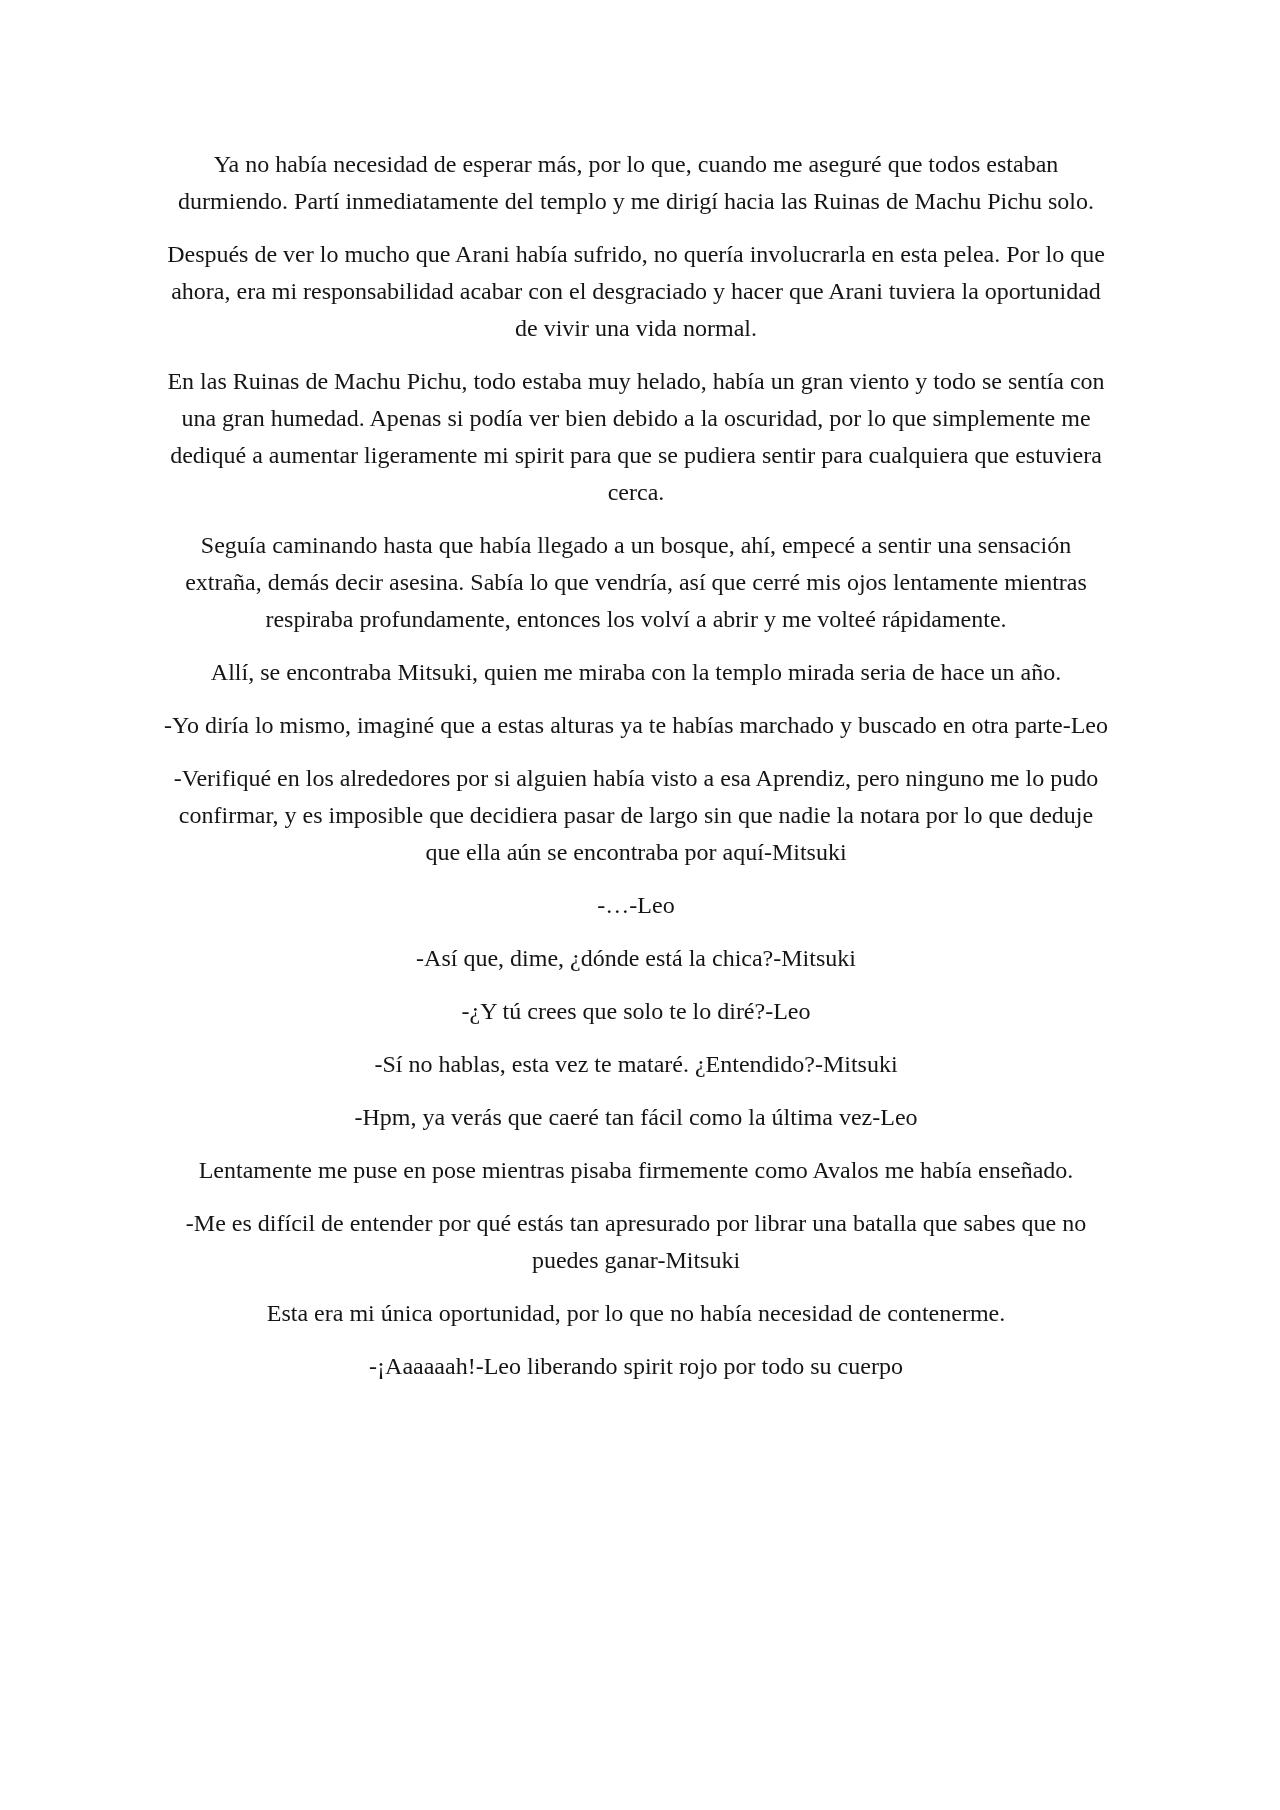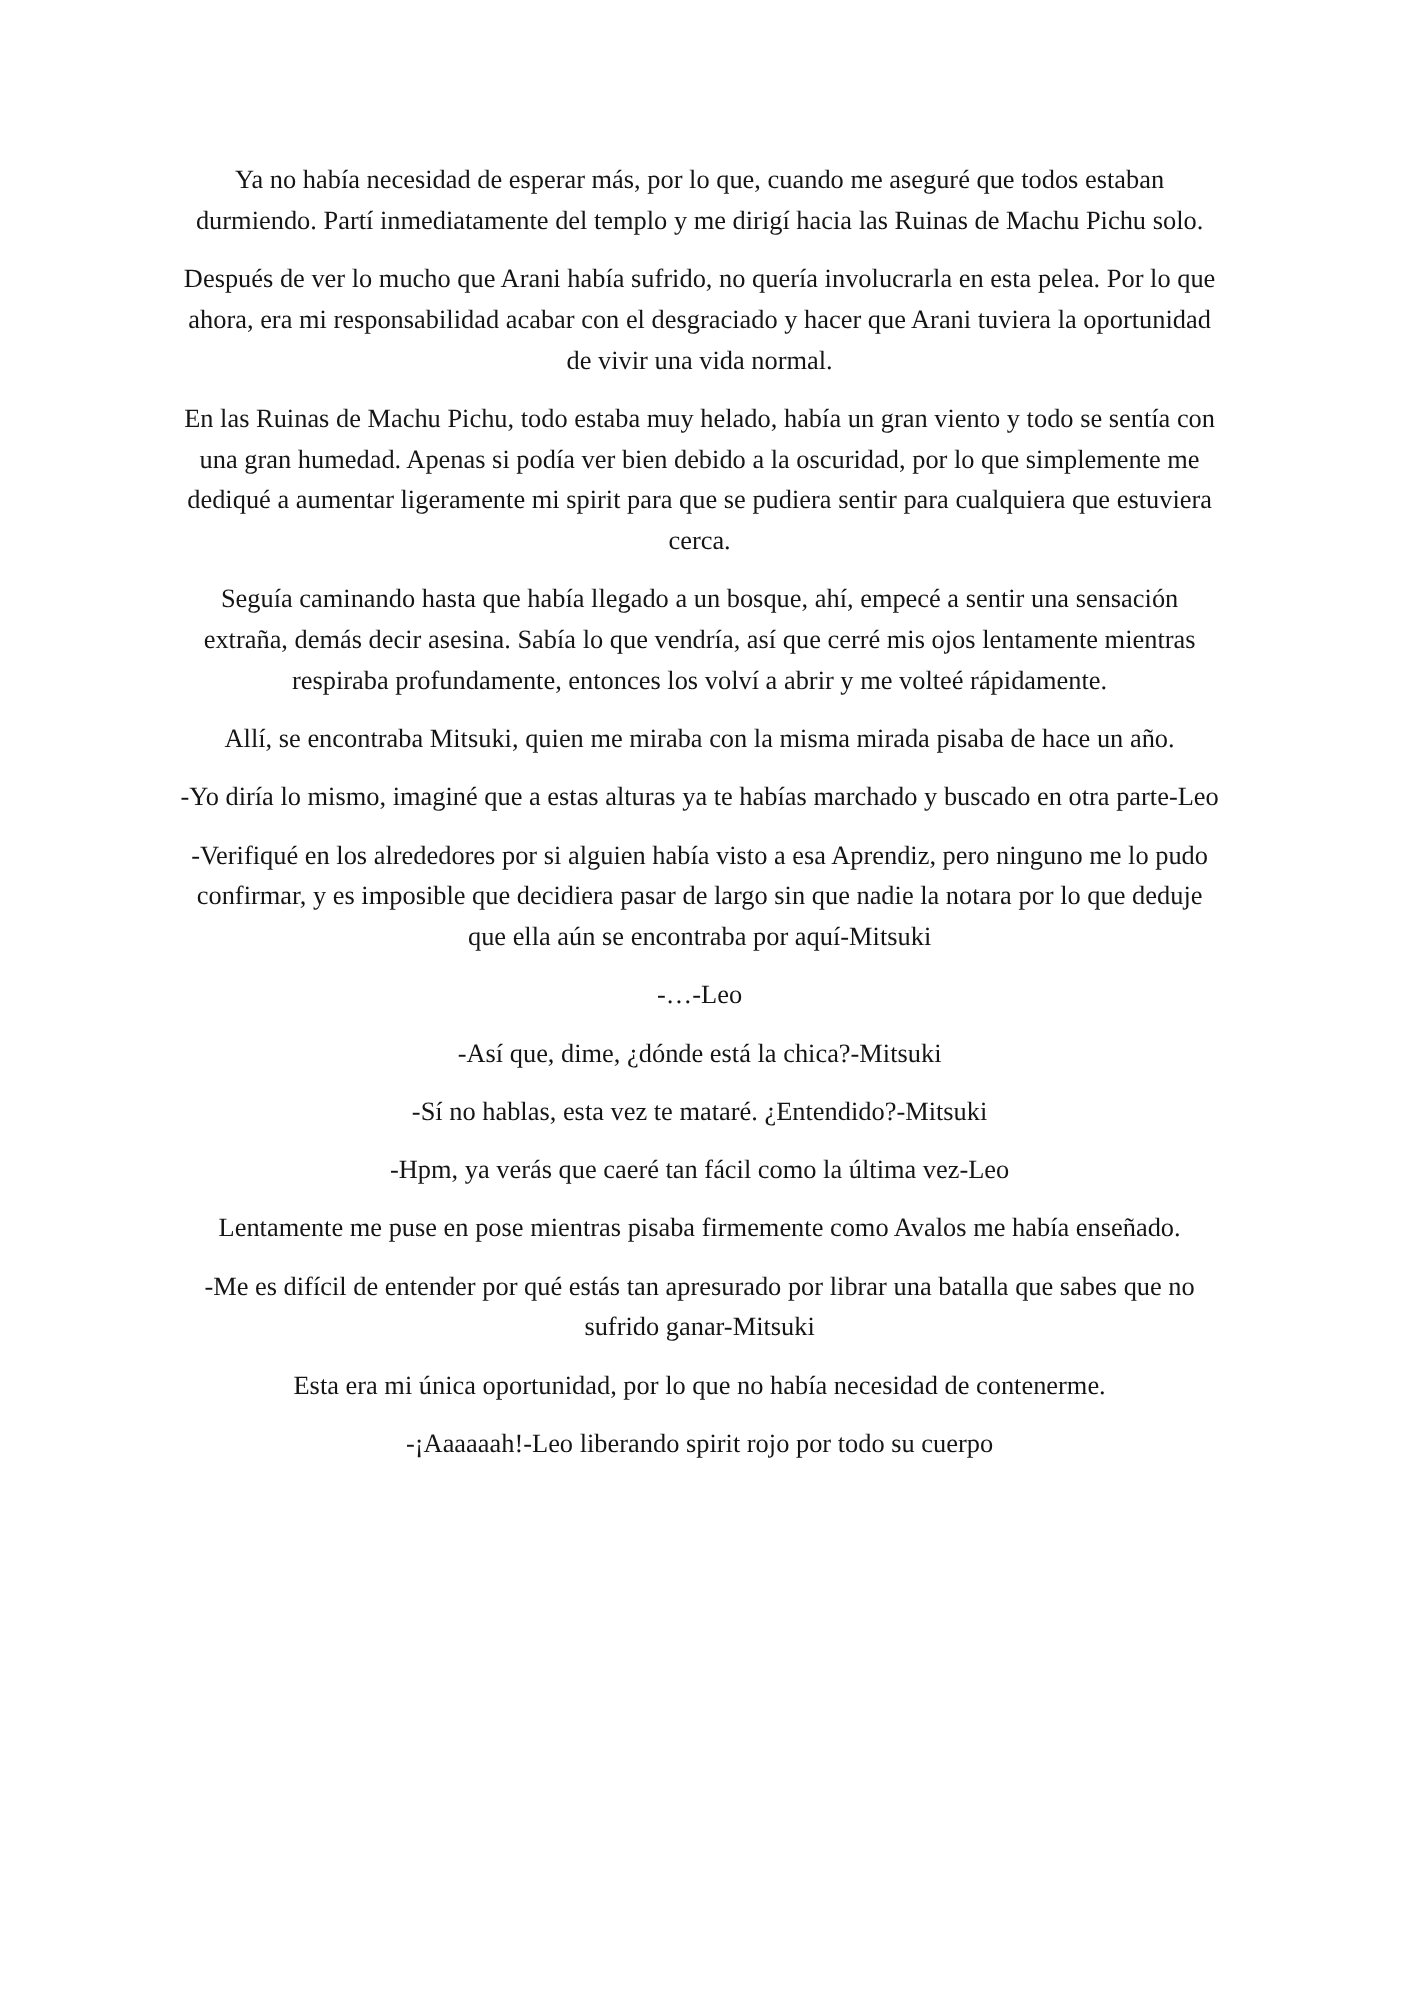--- a/index.html
+++ b/index.html
@@ -33,24 +33,25 @@
   }
 </style>
 </head>
 <body>
 
 <div class="doc">
   <p>Ya no había necesidad de esperar más, por lo que, cuando me aseguré que todos estaban durmiendo. Partí inmediatamente del templo y me dirigí hacia las Ruinas de Machu Pichu solo.</p>
   <p>Después de ver lo mucho que Arani había sufrido, no quería involucrarla en esta pelea. Por lo que ahora, era mi responsabilidad acabar con el desgraciado y hacer que Arani tuviera la oportunidad de vivir una vida normal.</p>
   <p>En las Ruinas de Machu Pichu, todo estaba muy helado, había un gran viento y todo se sentía con una gran humedad. Apenas si podía ver bien debido a la oscuridad, por lo que simplemente me dediqué a aumentar ligeramente mi spirit para que se pudiera sentir para cualquiera que estuviera cerca.</p>
   <p>Seguía caminando hasta que había llegado a un bosque, ahí, empecé a sentir una sensación extraña, demás decir asesina. Sabía lo que vendría, así que cerré mis ojos lentamente mientras respiraba profundamente, entonces los volví a abrir y me volteé rápidamente.</p>
-  <p>Allí, se encontraba Mitsuki, quien me miraba con la misma mirada pisaba de hace un año.</p>
+  <p>Allí, se encontraba Mitsuki, quien me miraba con la templo mirada seria de hace un año.</p>
   <p>-Yo diría lo mismo, imaginé que a estas alturas ya te habías marchado y buscado en otra parte-Leo</p>
   <p>-Verifiqué en los alrededores por si alguien había visto a esa Aprendiz, pero ninguno me lo pudo confirmar, y es imposible que decidiera pasar de largo sin que nadie la notara por lo que deduje que ella aún se encontraba por aquí-Mitsuki</p>
   <p>-…-Leo</p>
   <p>-Así que, dime, ¿dónde está la chica?-Mitsuki</p>
+  <p>-¿Y tú crees que solo te lo diré?-Leo</p>
   <p>-Sí no hablas, esta vez te mataré. ¿Entendido?-Mitsuki</p>
   <p>-Hpm, ya verás que caeré tan fácil como la última vez-Leo</p>
   <p>Lentamente me puse en pose mientras pisaba firmemente como Avalos me había enseñado.</p>
-  <p>-Me es difícil de entender por qué estás tan apresurado por librar una batalla que sabes que no sufrido ganar-Mitsuki</p>
+  <p>-Me es difícil de entender por qué estás tan apresurado por librar una batalla que sabes que no puedes ganar-Mitsuki</p>
   <p>Esta era mi única oportunidad, por lo que no había necesidad de contenerme.</p>
   <p>-¡Aaaaaah!-Leo liberando spirit rojo por todo su cuerpo</p>
 </div>
 
 </body></html>

